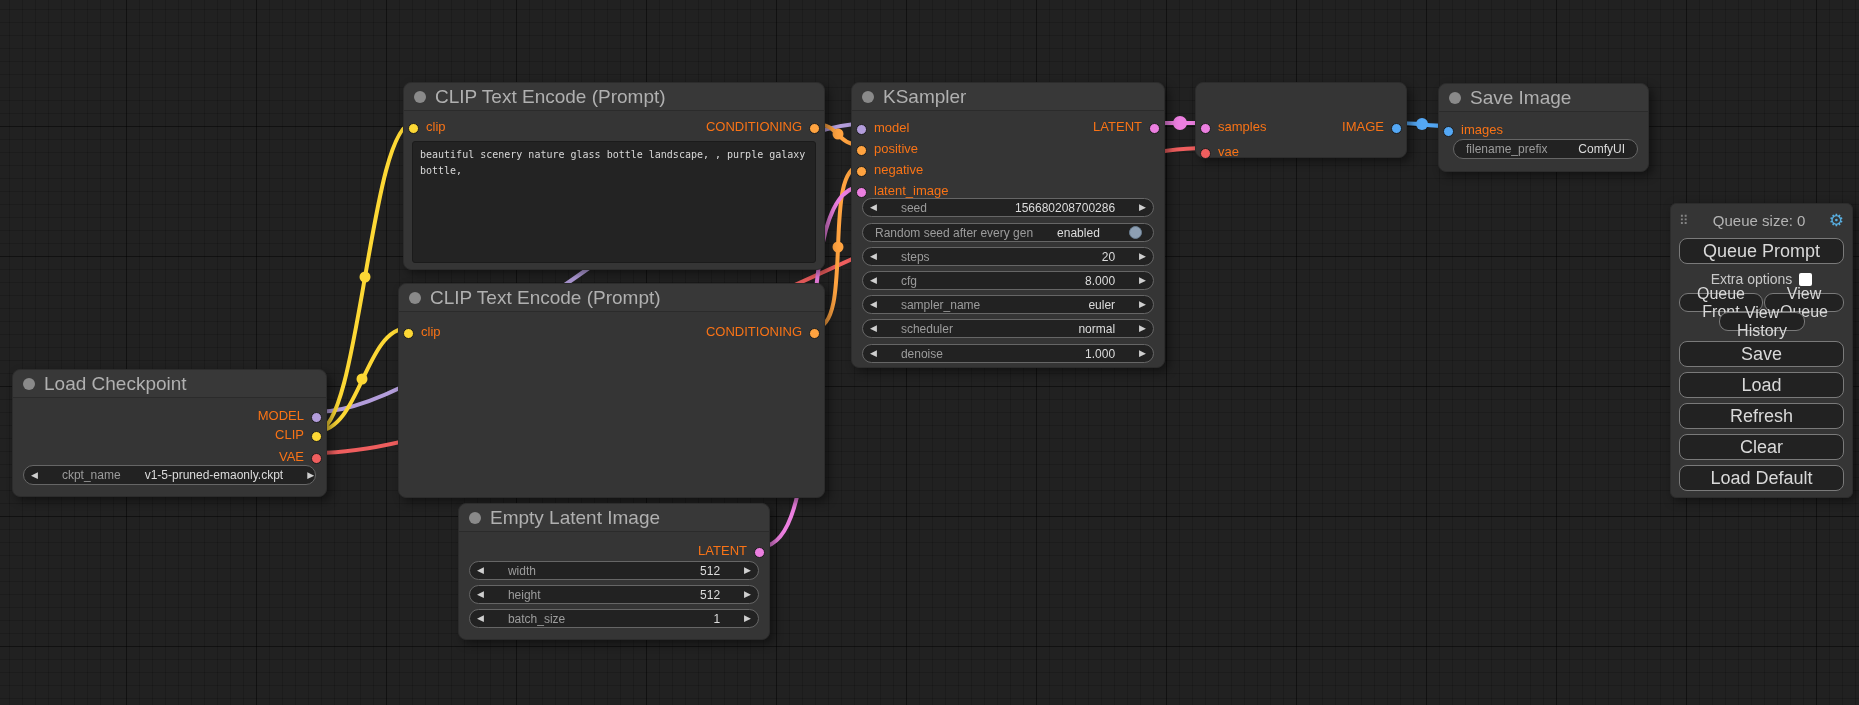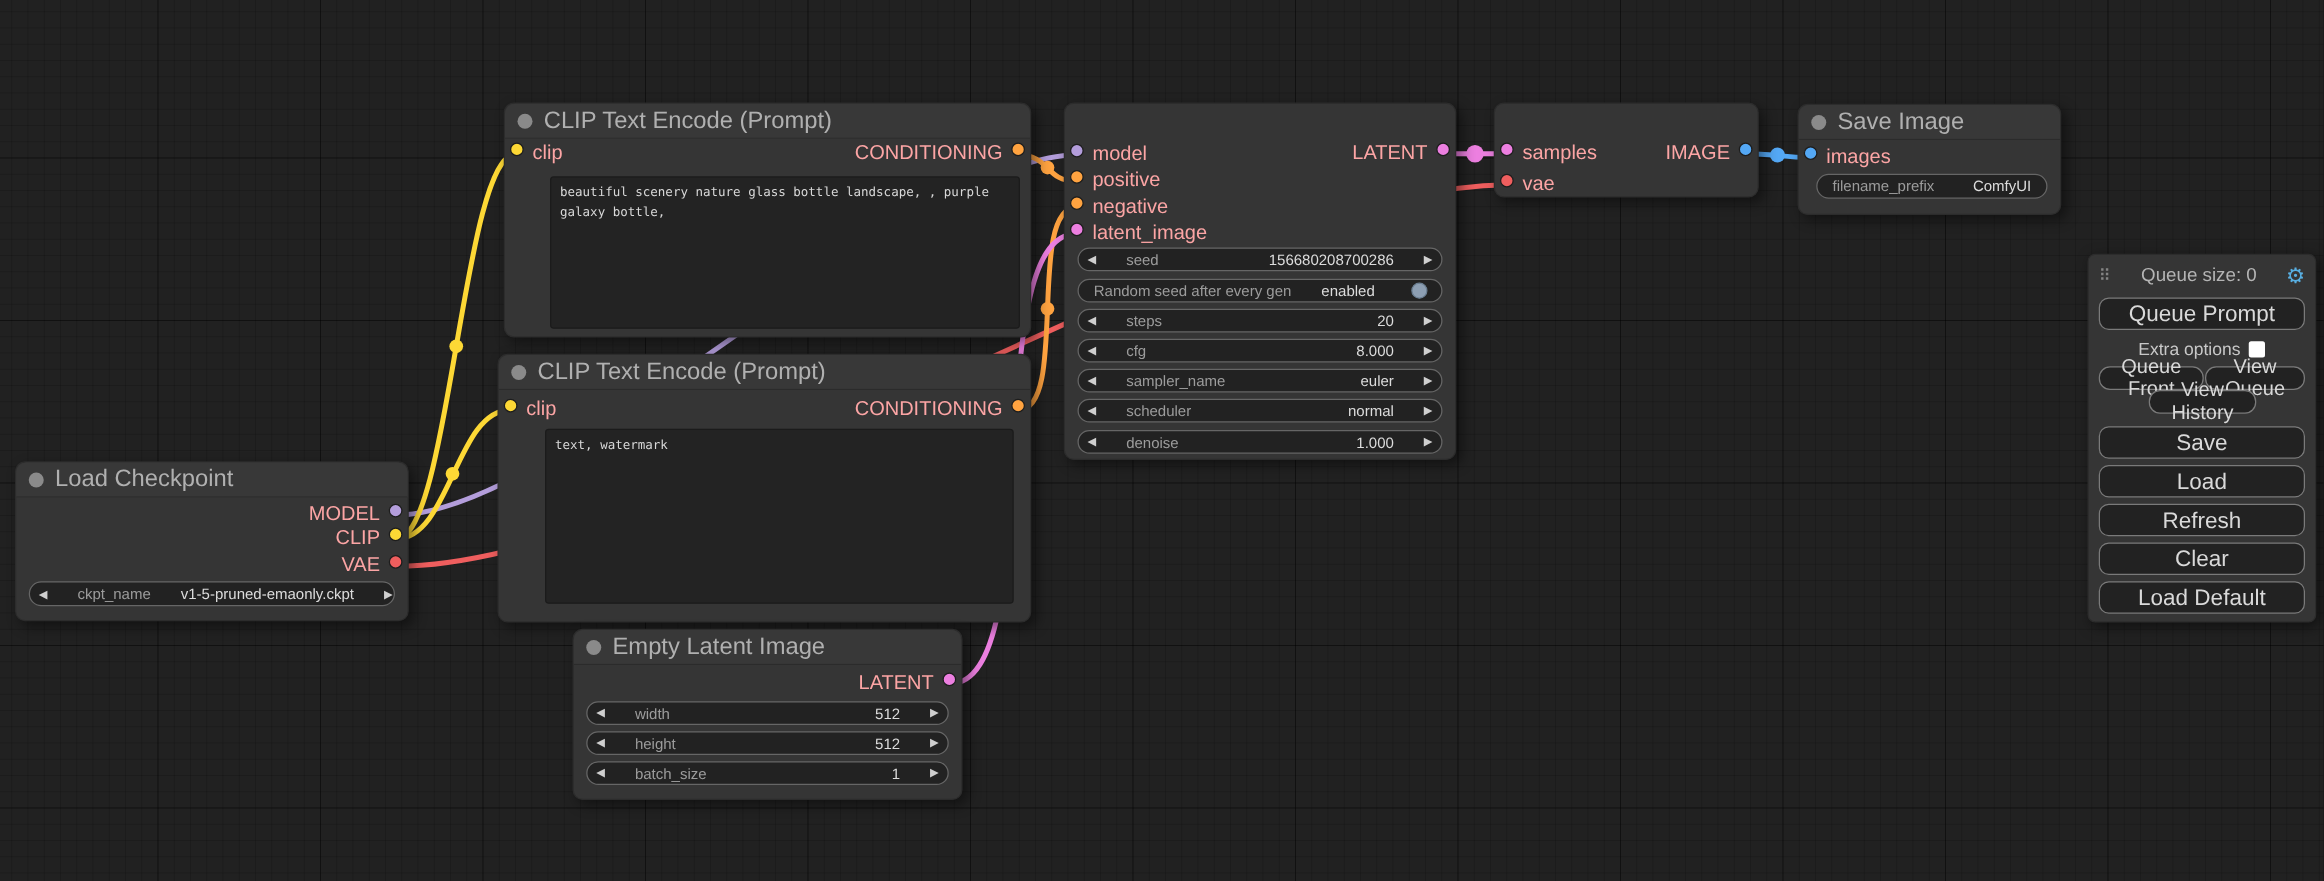--- a/index.html
+++ b/index.html
@@ -23,42 +23,42 @@
     position:absolute; z-index:2; background:#353535;
     border:1px solid #2c2c2c; border-radius:8px;
     box-shadow:4px 4px 10px rgba(0,0,0,0.45);
   }
   .node-title {
     height:28px; display:flex; align-items:center; gap:9px; padding:0 10px;
     border-bottom:1px solid #2b2b2b; border-radius:8px 8px 0 0; background:#383838;
     color:#b0b0b0; font-size:19px; white-space:nowrap; overflow:hidden;
   }
   .collapse-dot { width:12px; height:12px; border-radius:50%; background:#8a8a8a; flex:0 0 auto; }
-  .port { position:absolute; height:20px; display:flex; align-items:flex-start; gap:7px;
-          font-size:16px; color:#fca5a5; white-space:nowrap; z-index:3; }
+  .port { position:absolute; height:20px; display:flex; align-items:flex-end; gap:7px;
+          font-size:13px; color:#f97316; white-space:nowrap; z-index:3; }
   .port.in  { left:4px; }
   .port.out { right:4px; flex-direction:row-reverse; }
   .dot { width:11px; height:11px; border-radius:50%; border:1px solid #1d1d1d; flex:0 0 auto; }
 
   .widget {
     position:absolute; left:10px; right:10px; height:19px;
     background:#222; border:1px solid #666; border-radius:10px;
     display:flex; align-items:center; padding:0 7px; gap:24px;
     font-size:12px; color:#9c9c9c; white-space:nowrap; overflow:hidden;
   }
   .widget .wvalue { margin-left:auto; color:#dcdcdc; }
   .warr { color:#cfcfcf; font-size:9px; line-height:1; flex:0 0 auto; }
   .widget.no-arrows { padding:0 12px; }
   .toggle-knob { width:13px; height:13px; border-radius:50%; background:#8d9fb3;
                  border:1px solid #6b7f92; margin-left:5px; flex:0 0 auto; }
 
   .prompt-box {
     position:absolute; background:#232323; border:1px solid #1b1b1b; border-radius:3px;
     color:#d8d8d8; font-family:"DejaVu Sans Mono", monospace; font-size:10px;
-    line-height:1.55; padding:5px 7px; white-space:pre-wrap; word-break:break-word;margin-left:28px;
+    line-height:1.55; padding:5px 7px; white-space:pre-wrap; word-break:break-word;
   }
 
   
   #queue-panel {
     position:absolute; left:1670px; top:203px; width:183px; height:295px; z-index:4;
     background:#353535; border:1px solid #2c2c2c; border-radius:6px;
     box-shadow:3px 3px 10px rgba(0,0,0,0.5); color:#c8c8c8;
   }
   .qp-header { position:absolute; left:0; right:0; top:4px; height:24px;
     display:flex; align-items:center; padding:0 8px; }
@@ -147,21 +147,20 @@
       <span>CLIP Text Encode (Prompt)</span>
     </div>
     <div class="port in" style="top:35px">
       <span class="dot" style="background: rgb(253, 216, 53);"></span>
       <span>clip</span>
     </div>
     <div class="port out" style="top:35px">
       <span class="dot" style="background: rgb(255, 163, 64);"></span>
       <span>CONDITIONING</span>
     </div>
-    <div class="prompt-box" style="left:9px; right:13px; top:59px; height:140px;">text, watermark</div>
   </div>
 
   <div class="node" style="left:458px; top:503px; width:312px; height:137px;">
     <div class="node-title">
       <span class="collapse-dot"></span>
       <span>Empty Latent Image</span>
     </div>
     <div class="port out" style="top:34px">
       <span class="dot" style="background: rgb(236, 127, 224);"></span>
       <span>LATENT</span>
@@ -180,20 +179,24 @@
     </div>
     <div class="widget" style="top:105px">
       <span class="warr">◀</span>
       <span>batch_size</span>
       <span class="wvalue">1</span>
       <span class="warr">▶</span>
     </div>
   </div>
 
   <div class="node" style="left:851px; top:82px; width:314px; height:286px;">
+    <div class="node-title">
+      <span class="collapse-dot"></span>
+      <span>KSampler</span>
+    </div>
     <div class="port in" style="top:32px">
       <span class="dot" style="background: rgb(179, 157, 219);"></span>
       <span>model</span>
     </div>
     <div class="port in" style="top:53px">
       <span class="dot" style="background: rgb(255, 163, 64);"></span>
       <span>positive</span>
     </div>
     <div class="port in" style="top:74px">
       <span class="dot" style="background: rgb(255, 163, 64);"></span>

